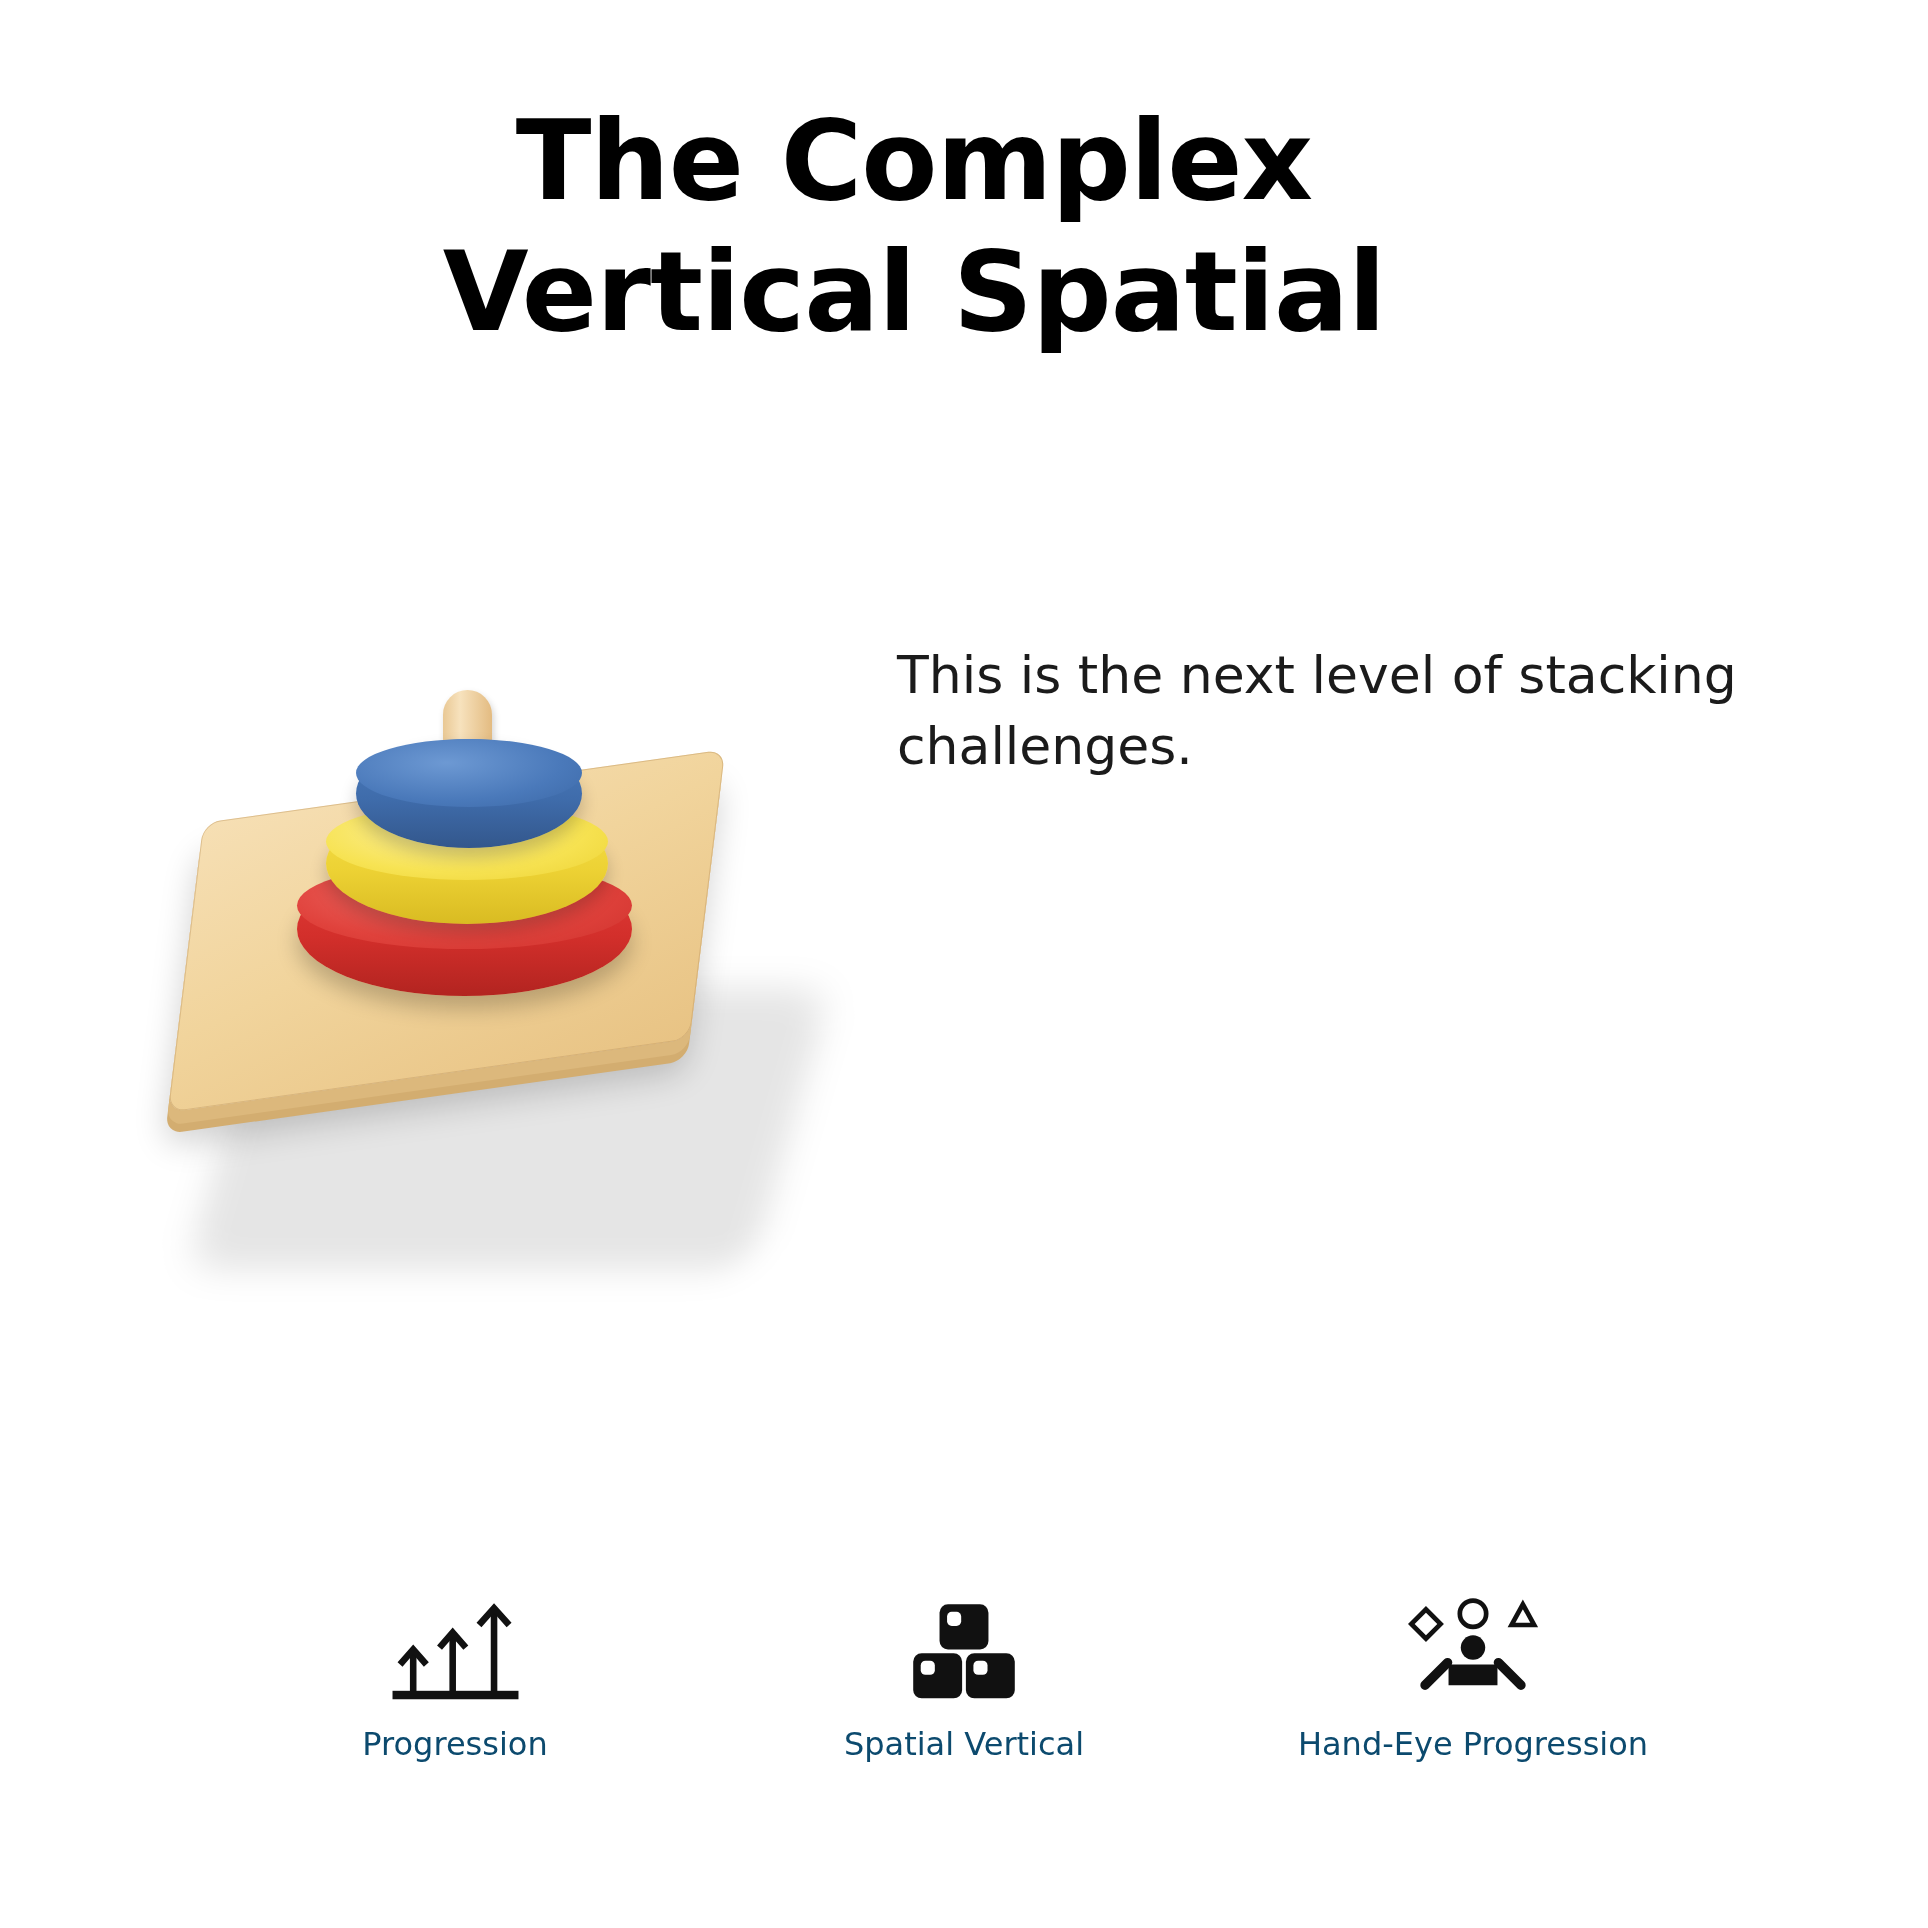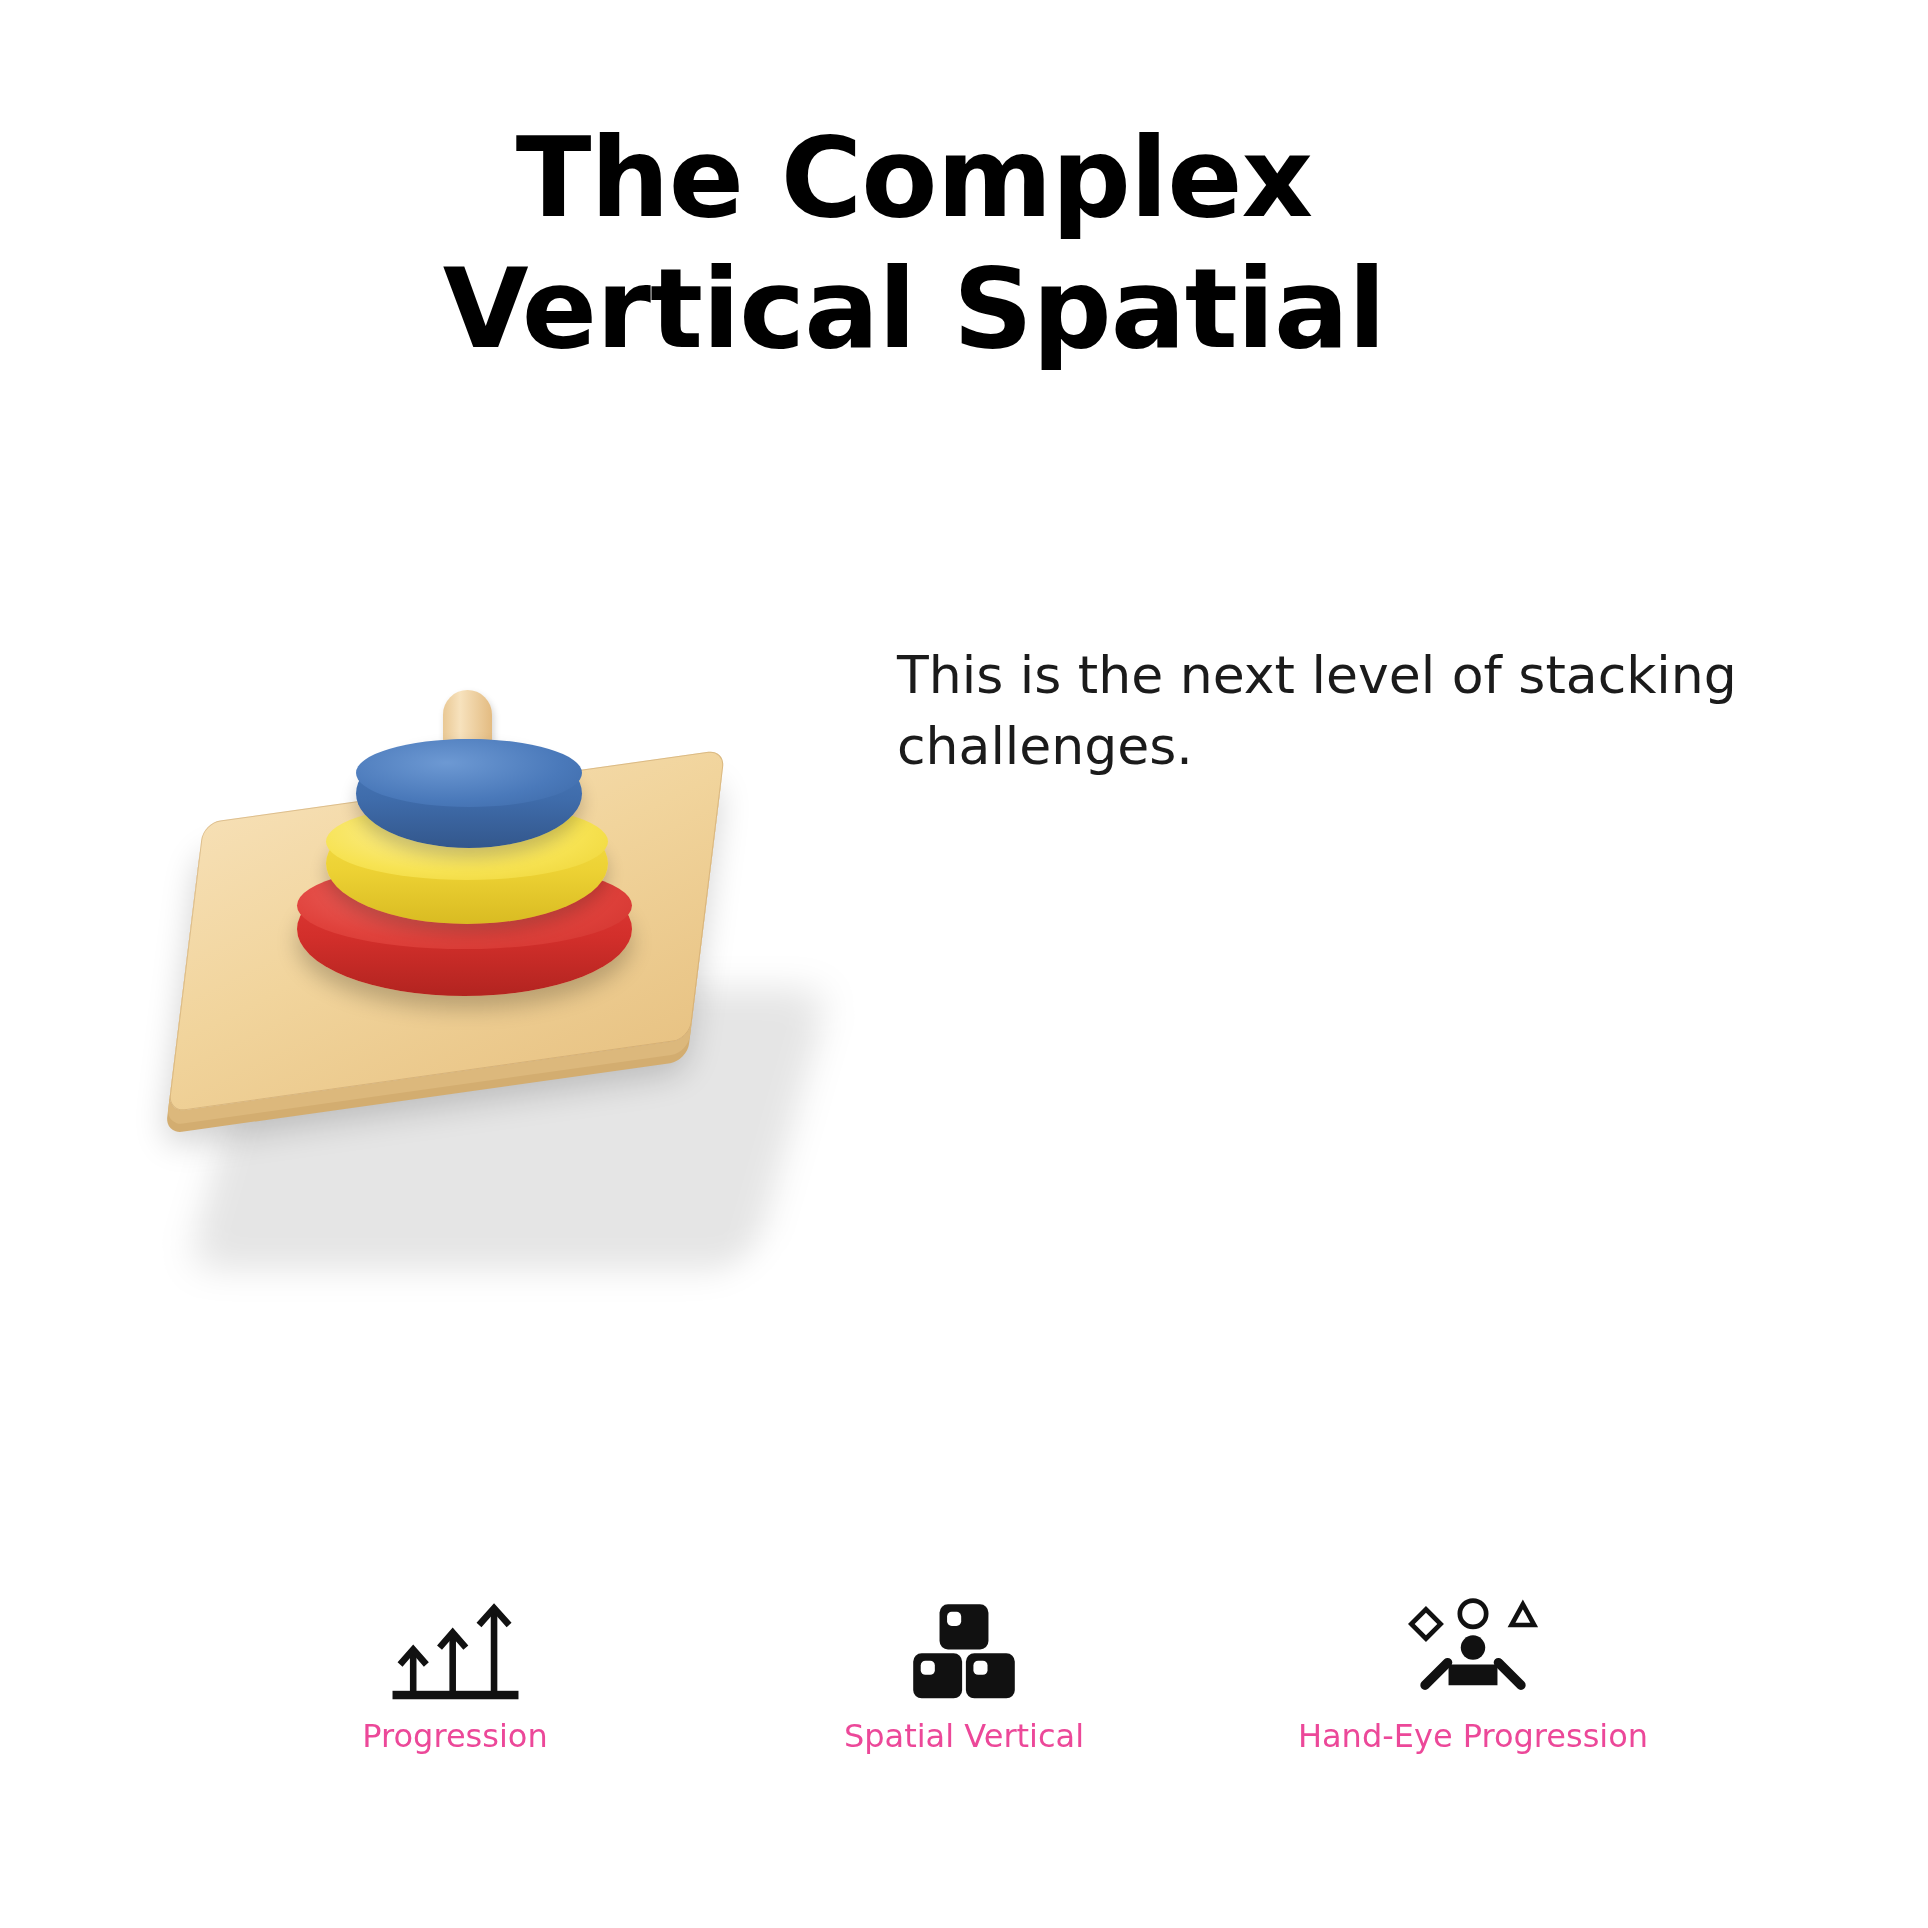--- a/index.html
+++ b/index.html
@@ -12,21 +12,21 @@
     height: 1928px;
     font-family: "DejaVu Sans", sans-serif;
     color: #111111;
     overflow: hidden;
     position: relative;
   }
 
   
   .title {
     position: absolute;
-    top: 113px;
+    top: 96px;
     left: 0;
     width: 1828px;
     text-align: center;
     font-family: "DejaVu Sans", sans-serif;
     font-weight: bold;
     font-size: 111px;
     line-height: 1.18;
     letter-spacing: -0.9px;
     color: #000000;
   }
@@ -171,24 +171,24 @@
     flex-direction: column;
     align-items: center;
   }
   .feature-icon {
     height: 113px;
     display: flex;
     align-items: flex-end;
     justify-content: center;
   }
   .feature-label {
-    margin-top: 13px;
+    margin-top: 21px;
     font-family: "DejaVu Sans", sans-serif;
     font-size: 32px;
-    color: #ec4899;
+    color: #0c4a6e;
     text-align: center;
     white-space: nowrap;
   }
 </style>
 </head>
 <body>
 
 <div class="title">
   <span class="line">The Complex</span>
   <span class="line">Vertical Spatial</span>

